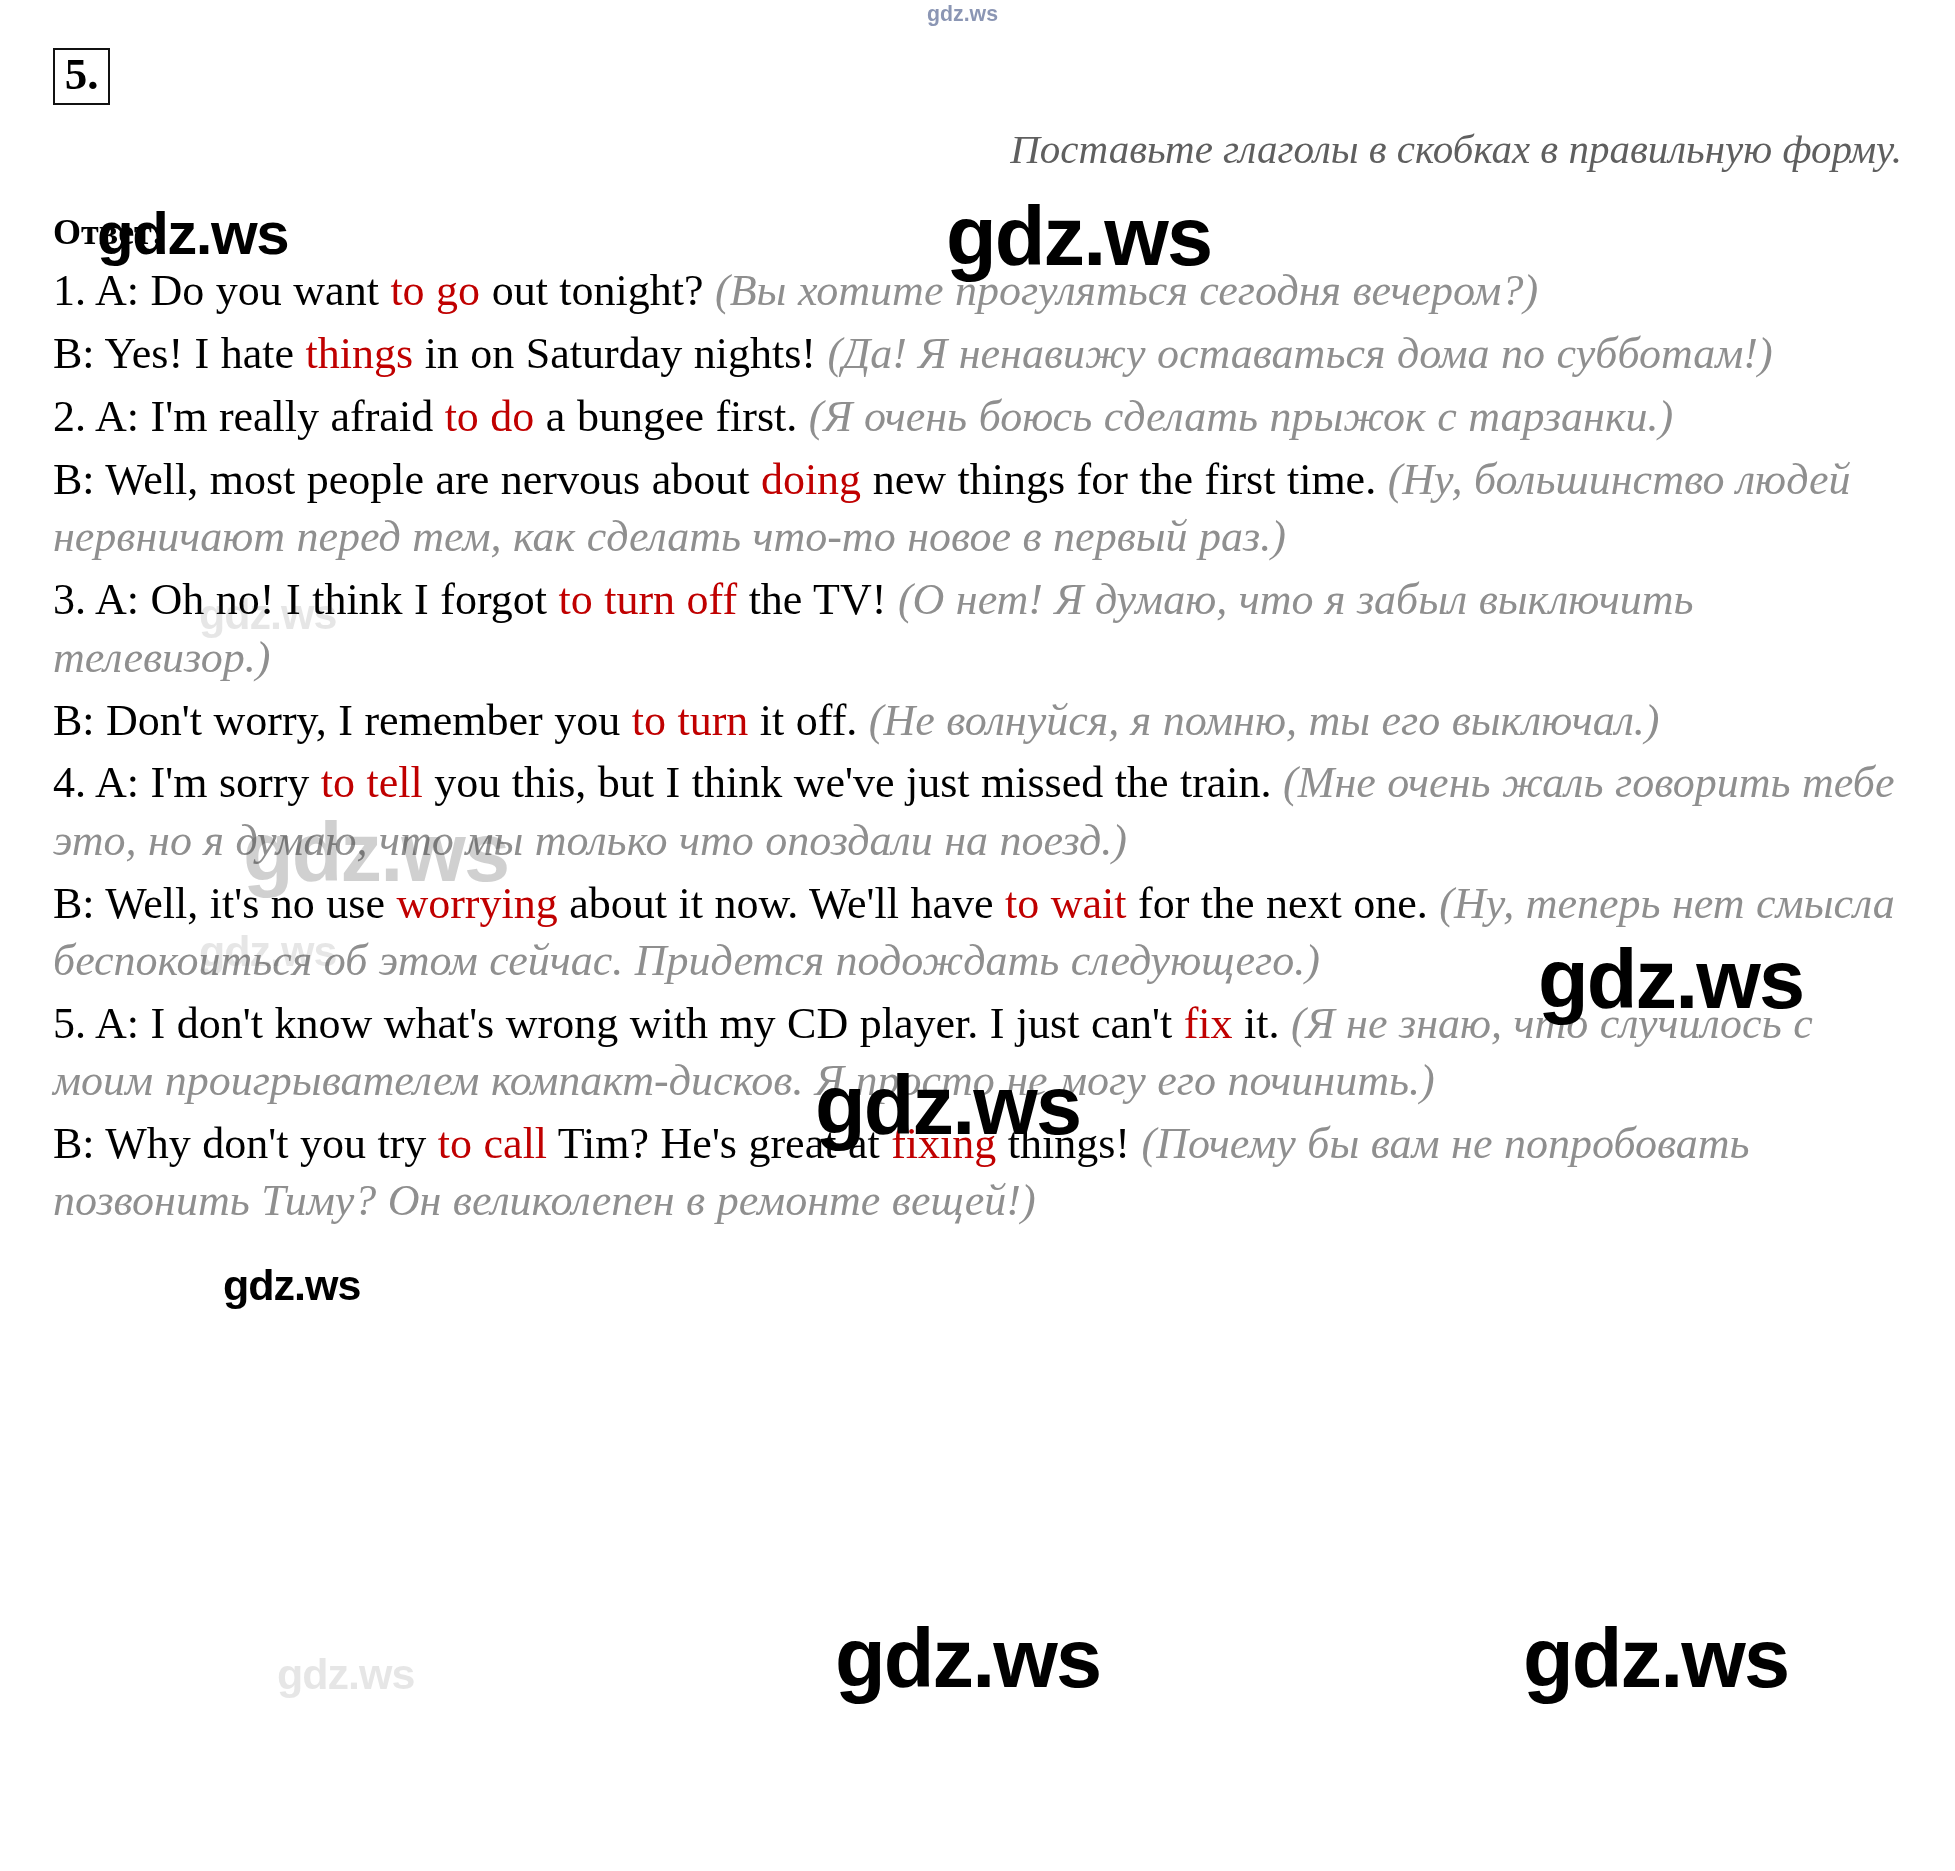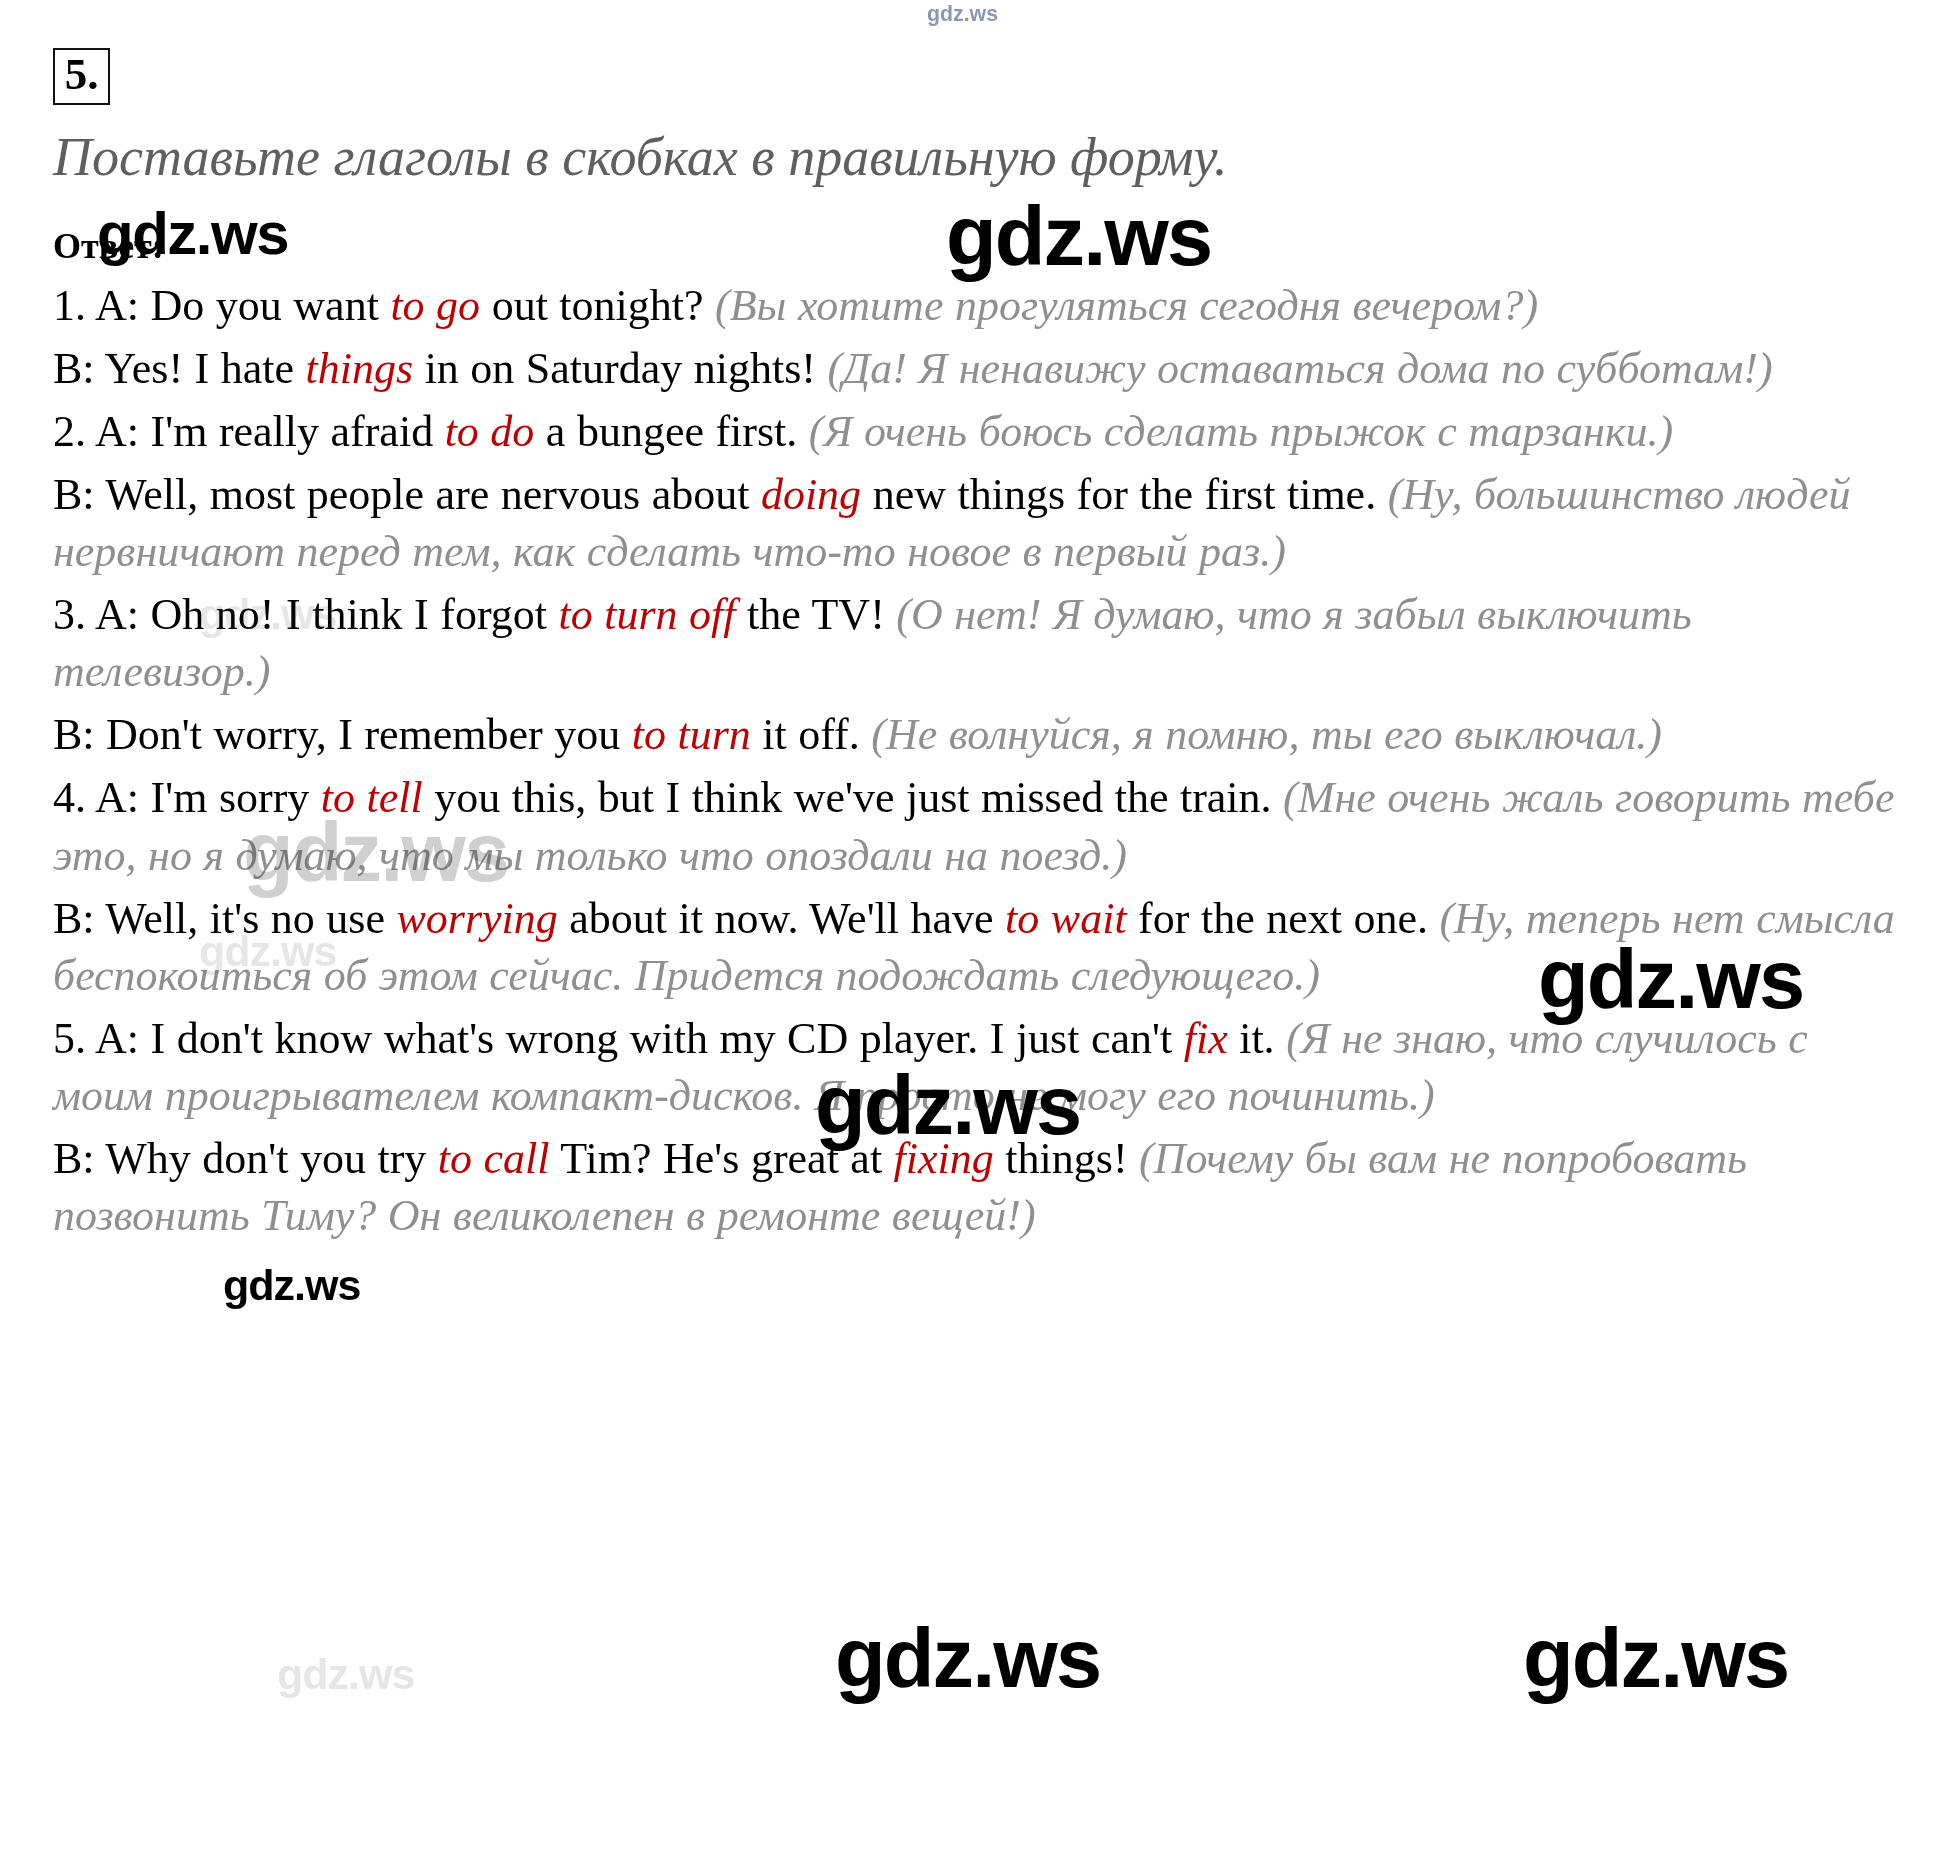--- a/index.html
+++ b/index.html
@@ -30,44 +30,44 @@
     font-size: 45px;
     font-weight: bold;
     line-height: 1;
     color: #000;
     margin-left: 0px;
     margin-top: 19.4px;
   }
   .task {
     margin: 21.3px 0 0 0;
     font-style: italic;
-    font-size: 54px;
+    font-size: 41px;
     color: #5f5f5f;
     line-height: 1.15;
+    text-align: right;
   }
   .answer-label {
     margin: 37px 0 5.8px 0;
     font-size: 36px;
     font-weight: bold;
     color: #000;
   }
   .lines {
     margin-top: 9.7px;
   }
   .line {
     font-size: 44px;
     line-height: 1.30;
     color: #000;
     margin: 0 0 5.8px 0;
     text-align: left;
     word-spacing: 0.5px;
   }
   .key {
     color: #c00000;
-    font-style: italic;
   }
   .ru {
     color: #8f8f8f;
     font-style: italic;
   }
   
   .wm {
     position: absolute;
     font-family: "Liberation Sans", sans-serif;
     font-weight: bold;

